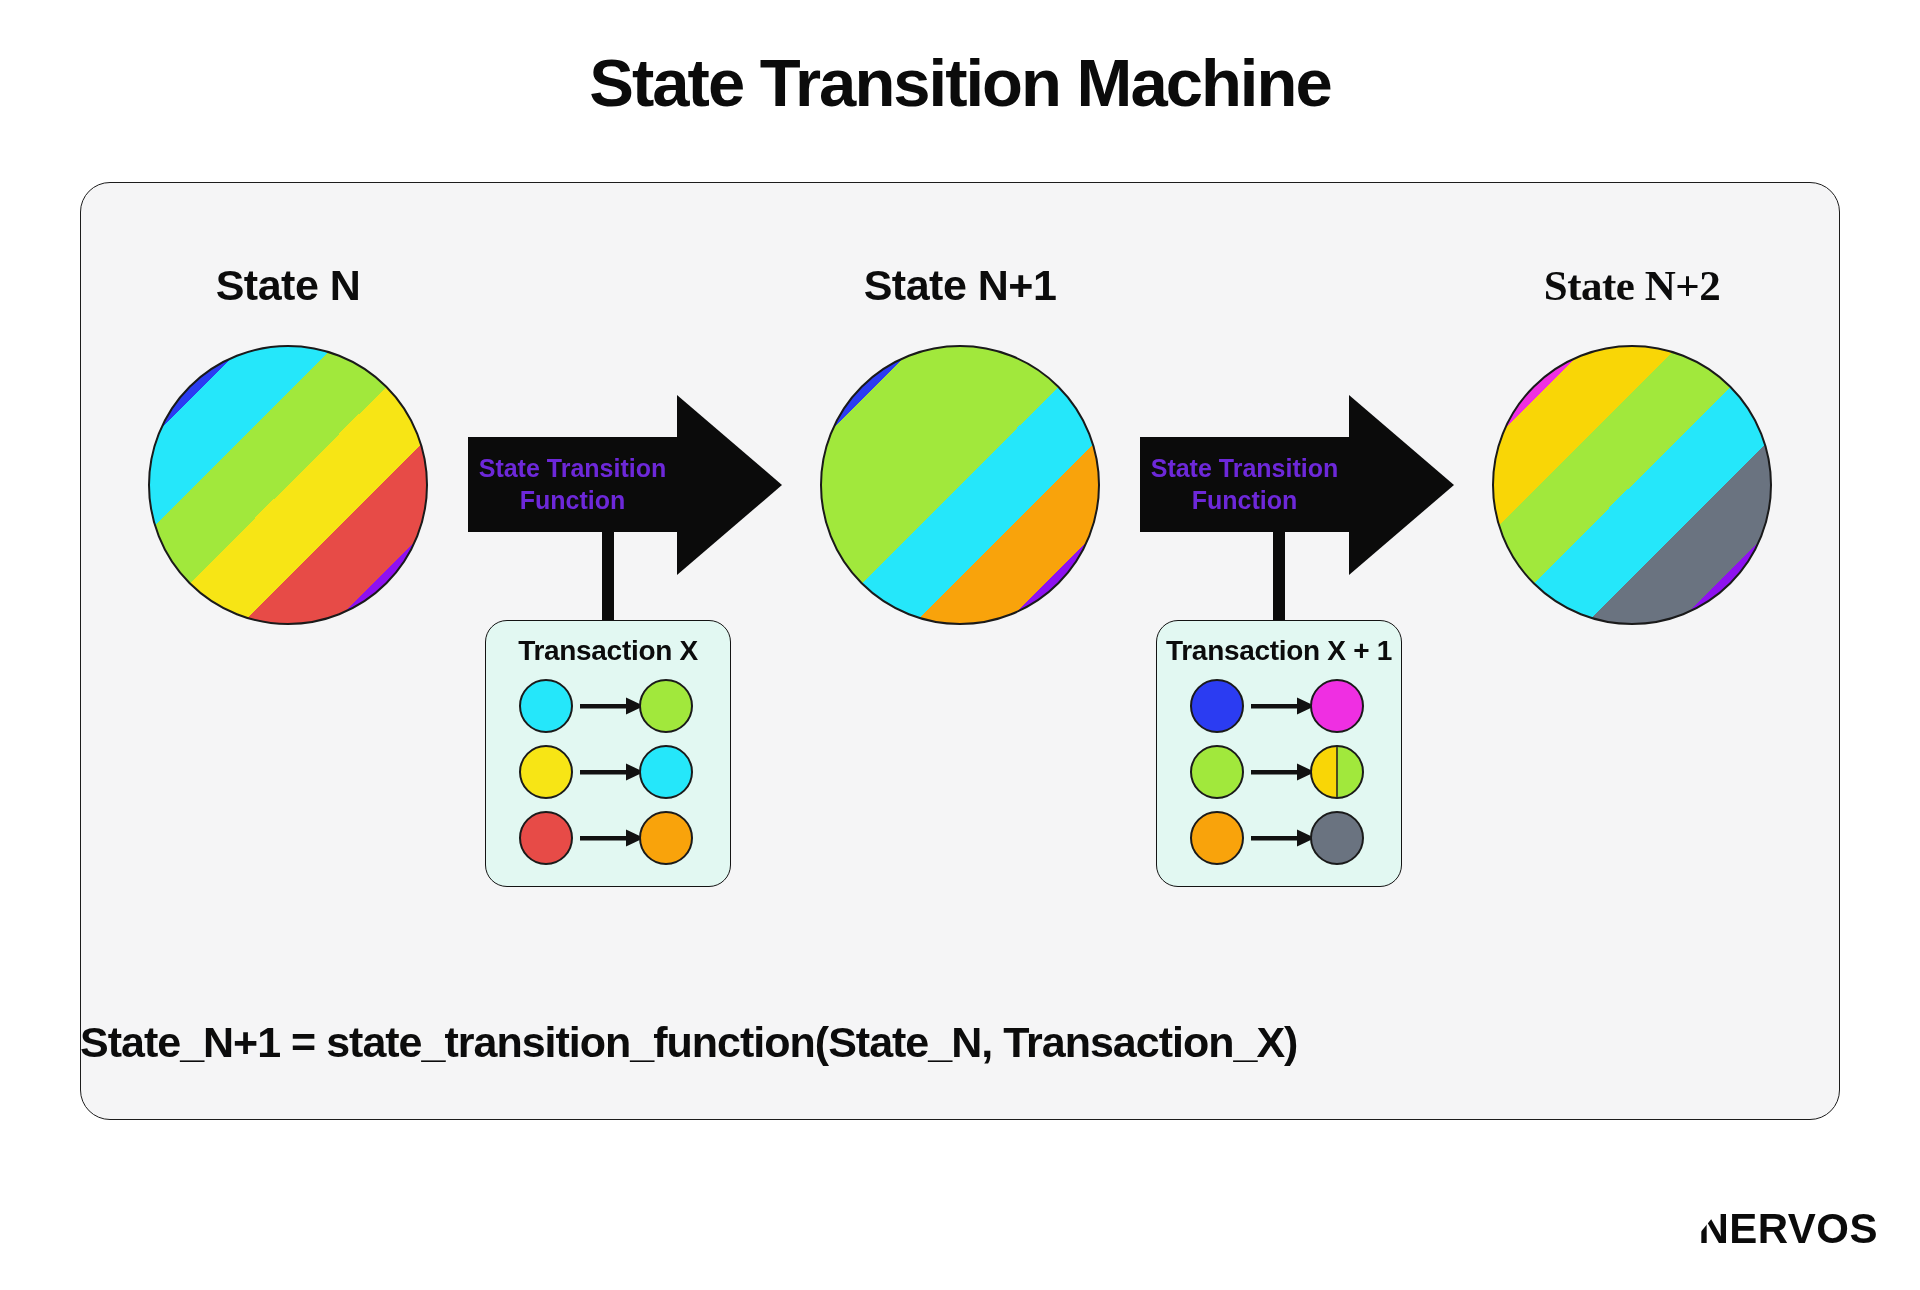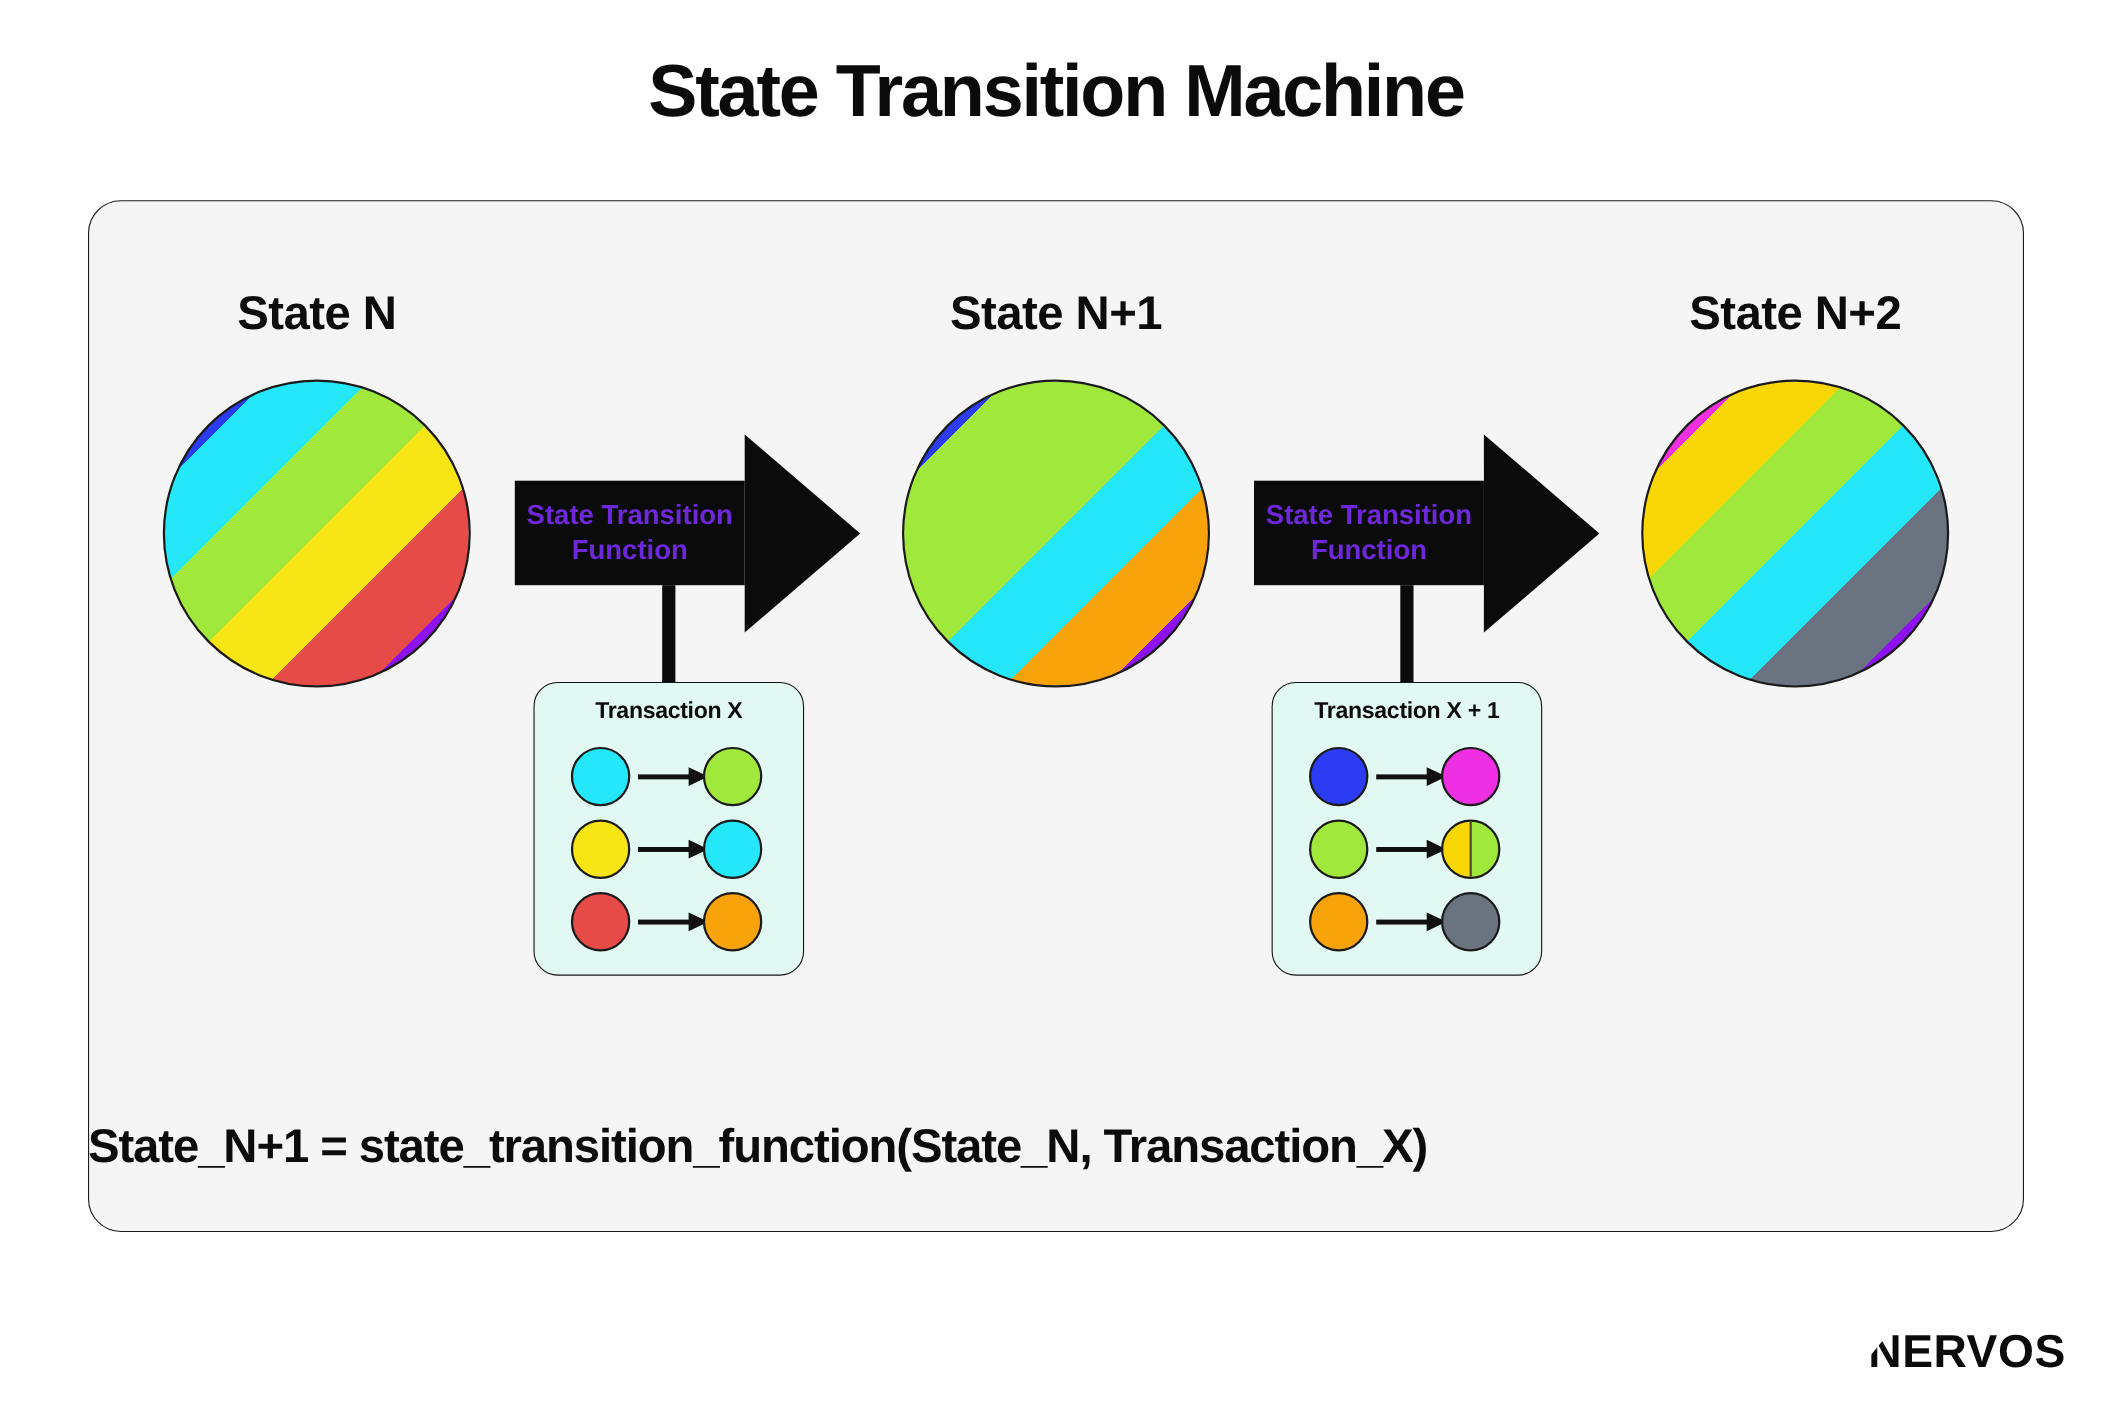--- a/index.html
+++ b/index.html
@@ -21,21 +21,21 @@
     background:#f5f5f6;border:1.5px solid #1c1c1c;border-radius:30px;
     box-sizing:border-box;
   }
   
   .state-label{
     top:264px;width:420px;text-align:center;
     font-size:43px;font-weight:800;letter-spacing:-0.5px;line-height:1;
   }
   .state-label.s1{left:78px;}
   .state-label.s2{left:750px;}
-  .state-label.s3{left:1422px;}
+  .state-label.s3{left:1422px;font-family:Liberation Serif, serif;}
   
   .state-circle{
     top:345px;width:280px;height:280px;border-radius:50%;
     border:2px solid #1a1a1a;box-sizing:border-box;
   }
   .state-circle.s1{left:148px;}
   .state-circle.s2{left:820px;}
   .state-circle.s3{left:1492px;}
   
   .arrow-label{
@@ -47,21 +47,21 @@
   
   .tx-box{
     top:620px;width:246px;height:267px;
     background:#e2f8f2;border:1.5px solid #141414;border-radius:22px;
     box-sizing:border-box;
   }
   .tx-box.b1{left:485px;}
   .tx-box.b2{left:1156px;padding-left:48px;}
   .tx-title{
     position:absolute;left:0;top:14px;width:100%;text-align:center;
-    font-size:21px;font-weight:800;letter-spacing:-0.3px;
+    font-size:28px;font-weight:800;letter-spacing:-0.3px;
   }
   .map-row{position:absolute;left:0;width:100%;height:54px;}
   .map-row.r1{top:58px;}
   .map-row.r2{top:124px;}
   .map-row.r3{top:190px;}
   .map-circle{
     position:absolute;top:0;width:54px;height:54px;border-radius:50%;
     border:2px solid #1a1a1a;box-sizing:border-box;overflow:hidden;
   }
   .map-circle.from{left:33px;}

